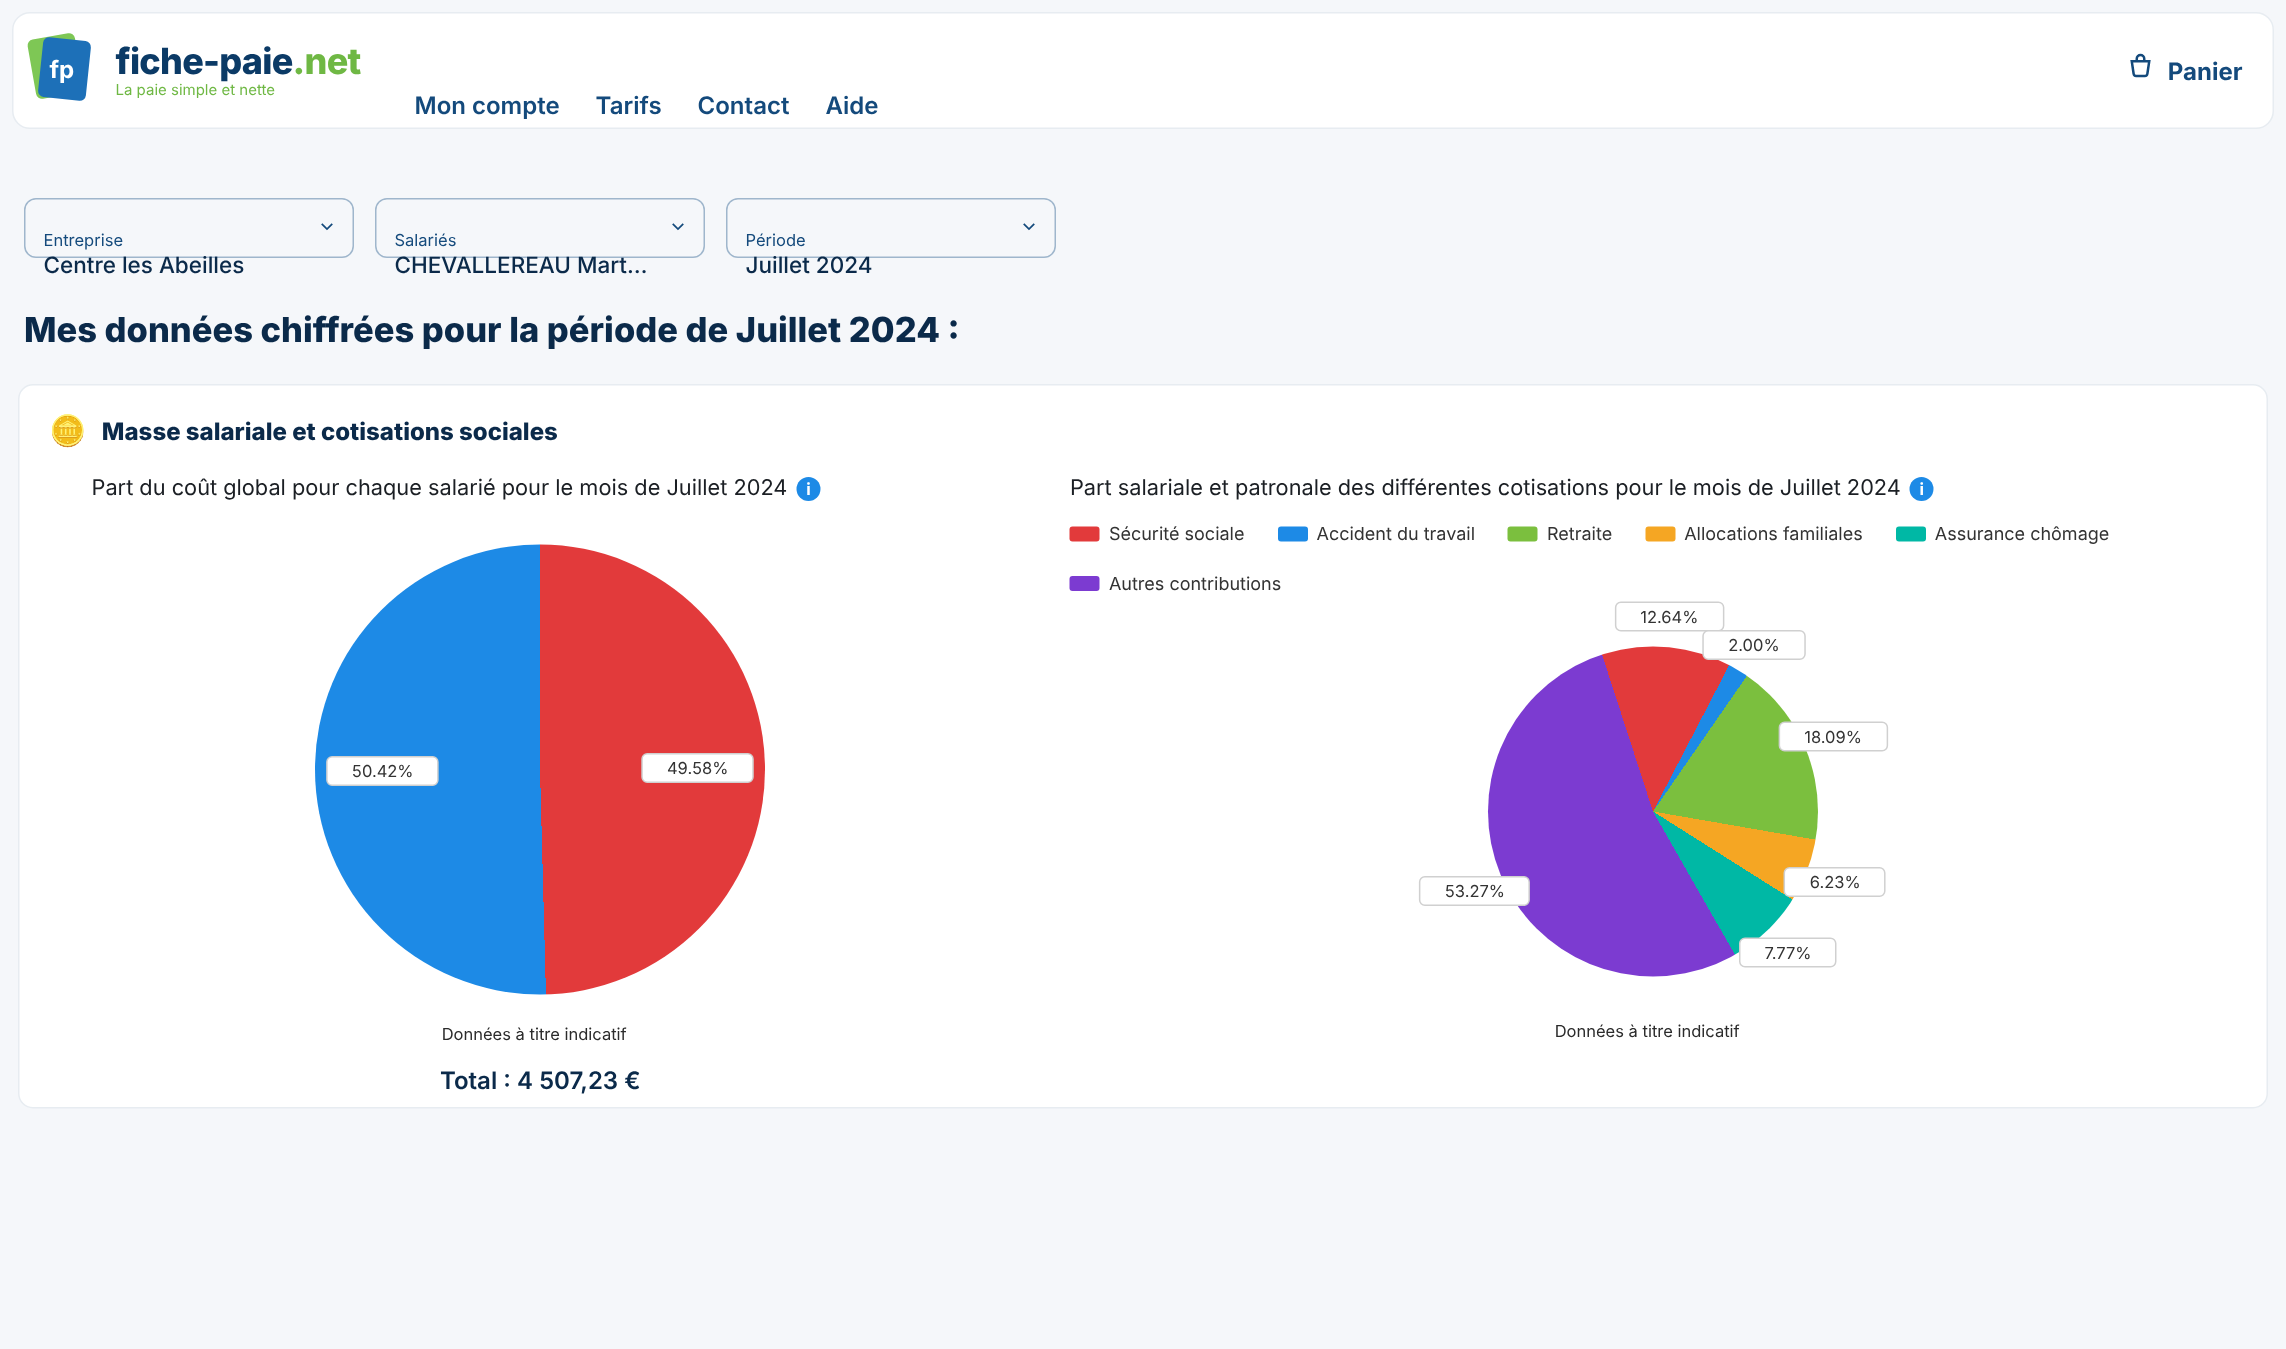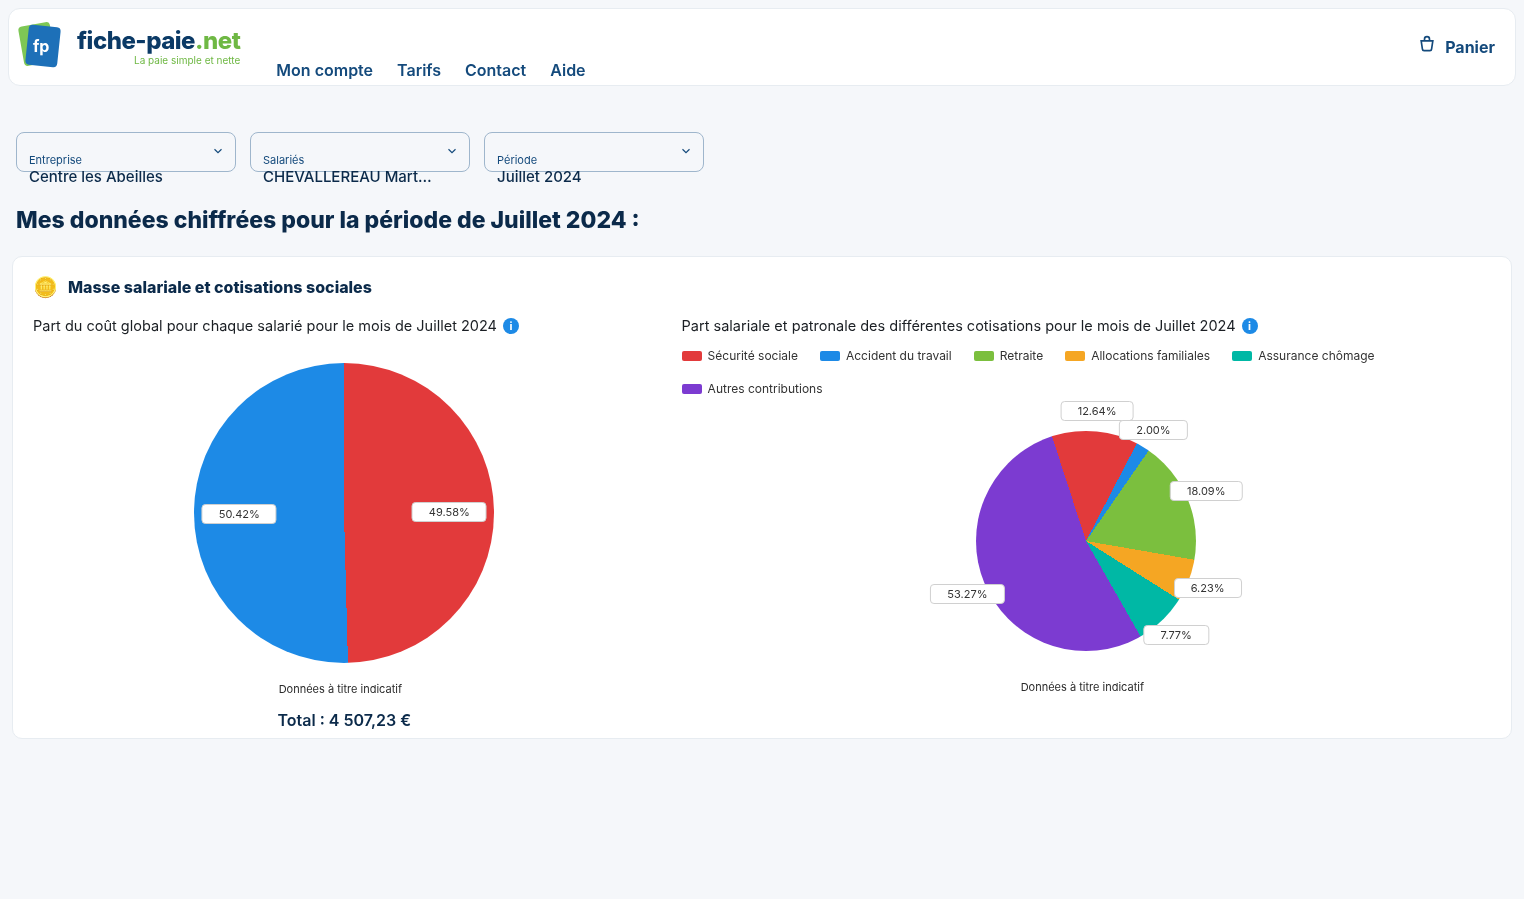--- a/index.html
+++ b/index.html
@@ -19,21 +19,21 @@
     display:flex;align-items:center;justify-content:space-between;
     padding:12px 20px 12px 12px;height:78px;
   }
   .left-nav{display:flex;align-items:center;gap:26px;}
   .logo{display:flex;align-items:center;gap:10px;}
   .logo-mark{width:46px;height:46px;position:relative;}
   .logo-mark .sheet{position:absolute;width:32px;height:40px;border-radius:4px;}
   .logo-mark .s1{background:#7ec755;left:0;top:0;transform:rotate(-10deg);}
   .logo-mark .s2{background:#1d70b8;left:6px;top:2px;transform:rotate(6deg);}
   .logo-mark .fp{position:absolute;color:#fff;font-weight:700;font-size:16px;left:12px;top:12px;}
-  .logo-text{line-height:1;text-align:right;}
+  .logo-text{line-height:1;}
   .logo-text .brand{font-weight:800;font-size:24px;color:#0b3a66;letter-spacing:-0.5px;}
   .logo-text .brand .dot{color:var(--green);}
   .logo-text .tag{font-size:10px;color:var(--green);margin-top:2px;}
   .nav-links{display:flex;gap:24px;margin-left:10px;}
   .nav-links a{color:var(--blue-link);text-decoration:none;font-weight:600;font-size:16px;margin-top:46px;}
   .right-nav{display:flex;align-items:center;gap:22px;}
   .cart{display:flex;align-items:center;gap:8px;color:var(--blue-link);font-weight:700;font-size:16px;cursor:pointer;}
   .cart svg{width:20px;height:20px;stroke:var(--blue-link);fill:none;stroke-width:2;}
   .cta{
     background:var(--green);color:#fff;border:none;border-radius:8px;
@@ -53,21 +53,21 @@
   .filters .select{background:transparent;}
   h1.title{font-size:23px;font-weight:800;color:var(--navy);margin:34px 8px 22px 8px;}
   .panel{
     border:1px solid #e7ecf1;border-radius:10px;background:#fff;
     padding:18px 20px 8px 20px;margin:0 4px;
   }
   .panel-head{display:flex;align-items:center;gap:10px;margin-bottom:18px;}
   .panel-head .emoji{font-size:20px;}
   .panel-head .ptitle{font-weight:800;color:var(--navy);font-size:16px;}
   .charts{display:flex;gap:26px;}
-  .chart-col{flex:1;min-width:0;}
+  .chart-col{flex:1;min-width:0;margin-left:28px;}
   .ctitle{font-size:14.5px;color:#1b1f24;display:flex;align-items:center;gap:6px;margin-bottom:14px;}
   .info-icon{display:inline-flex;width:16px;height:16px;border-radius:50%;background:#1d8ae6;color:#fff;align-items:center;justify-content:center;font-size:11px;font-weight:700;}
   .legend{display:flex;flex-wrap:wrap;gap:18px 22px;font-size:12px;color:#333;margin-bottom:10px;}
   .legend .item{display:flex;align-items:center;gap:6px;}
   .legend .sw{width:20px;height:10px;border-radius:2px;}
   .pie-wrap{position:relative;height:330px;display:flex;align-items:center;justify-content:center;}
   .pie{border-radius:50%;}
   .pie.big{width:300px;height:300px;}
   .pie.small{width:220px;height:220px;}
   .plabel{

